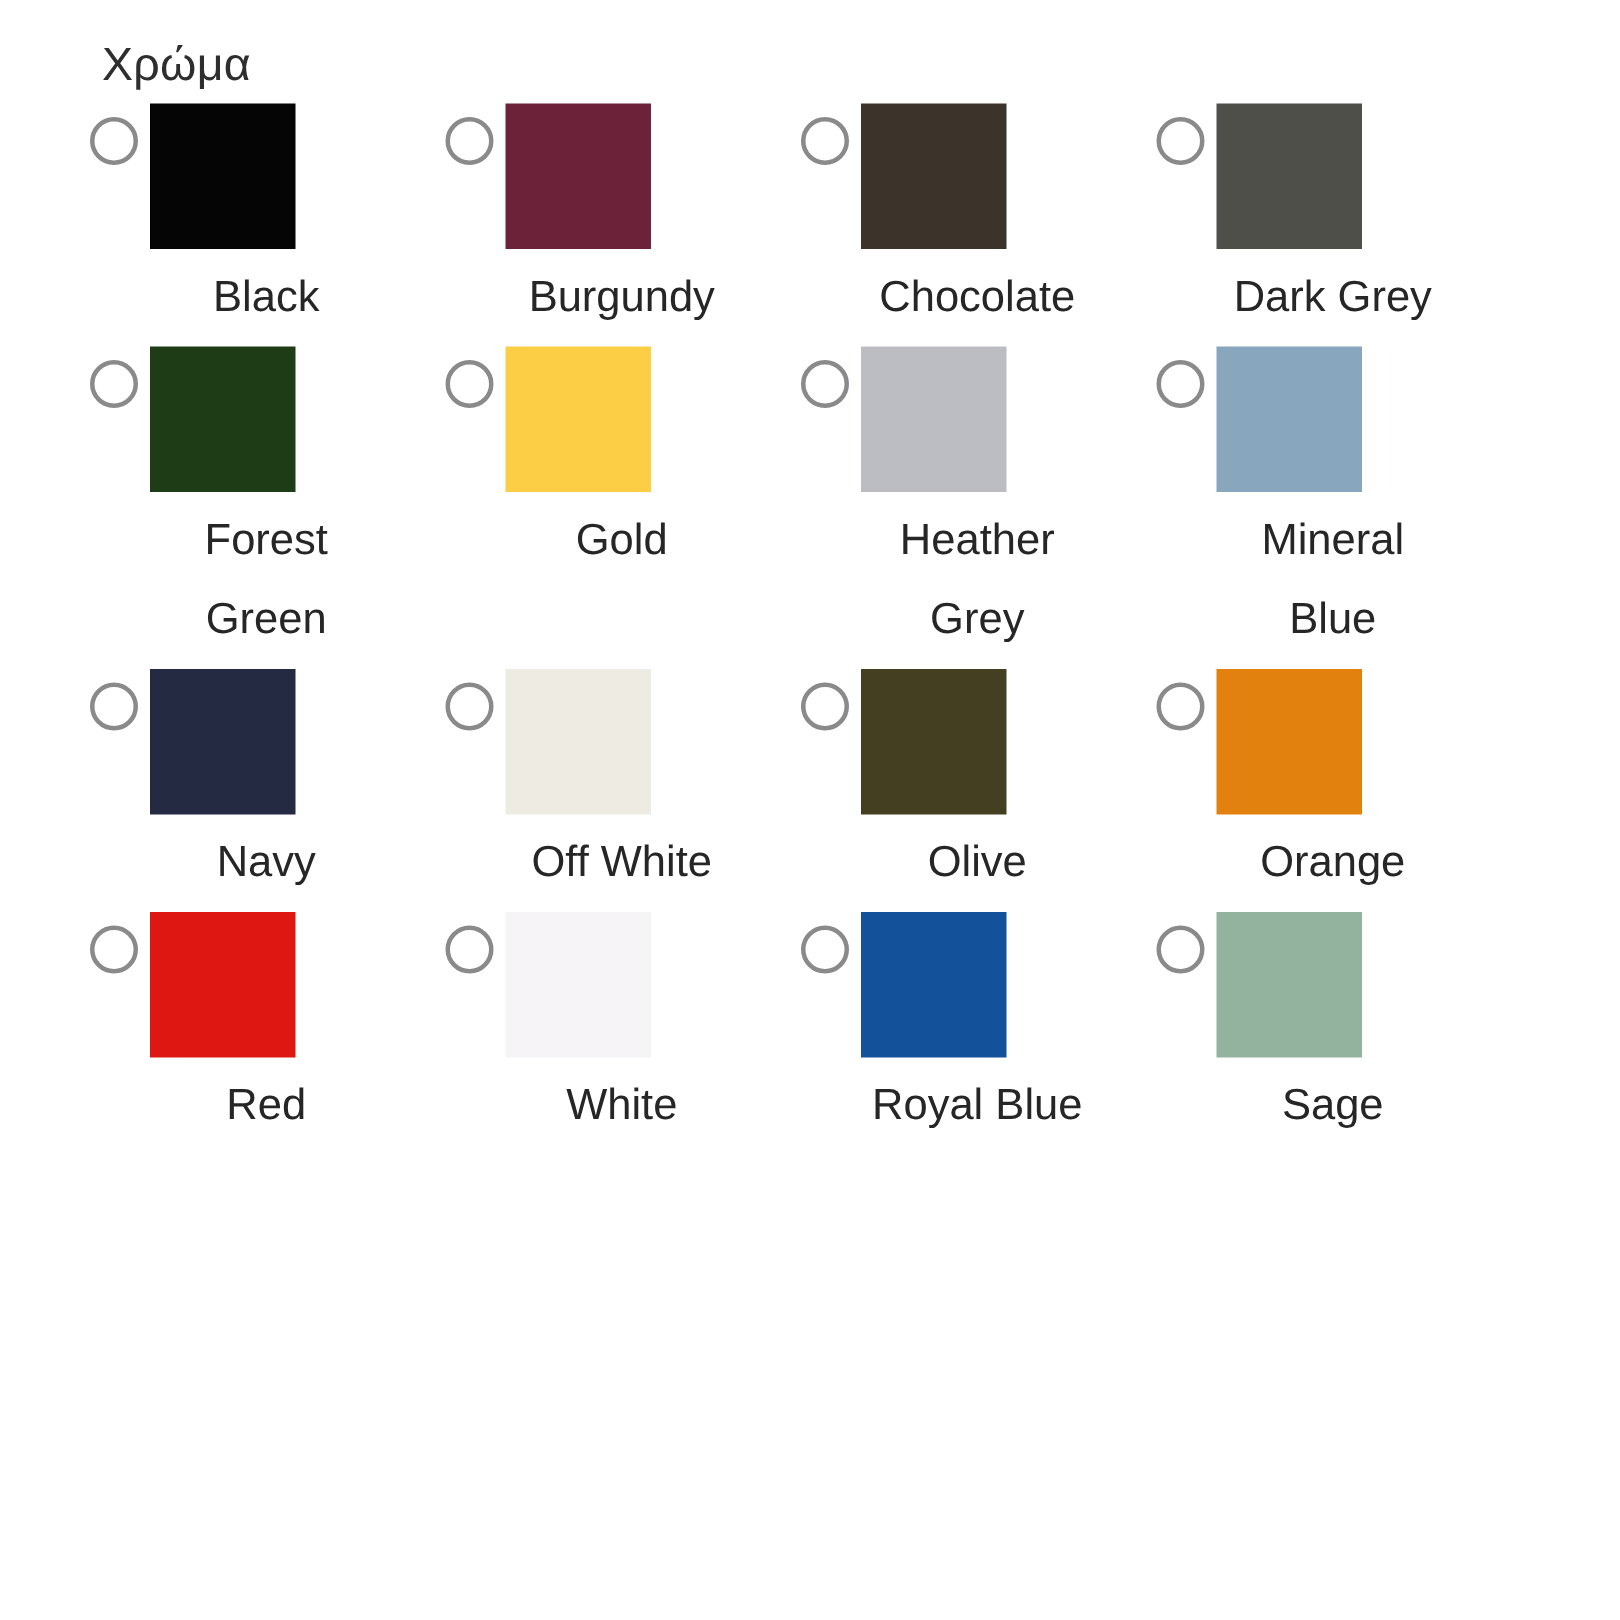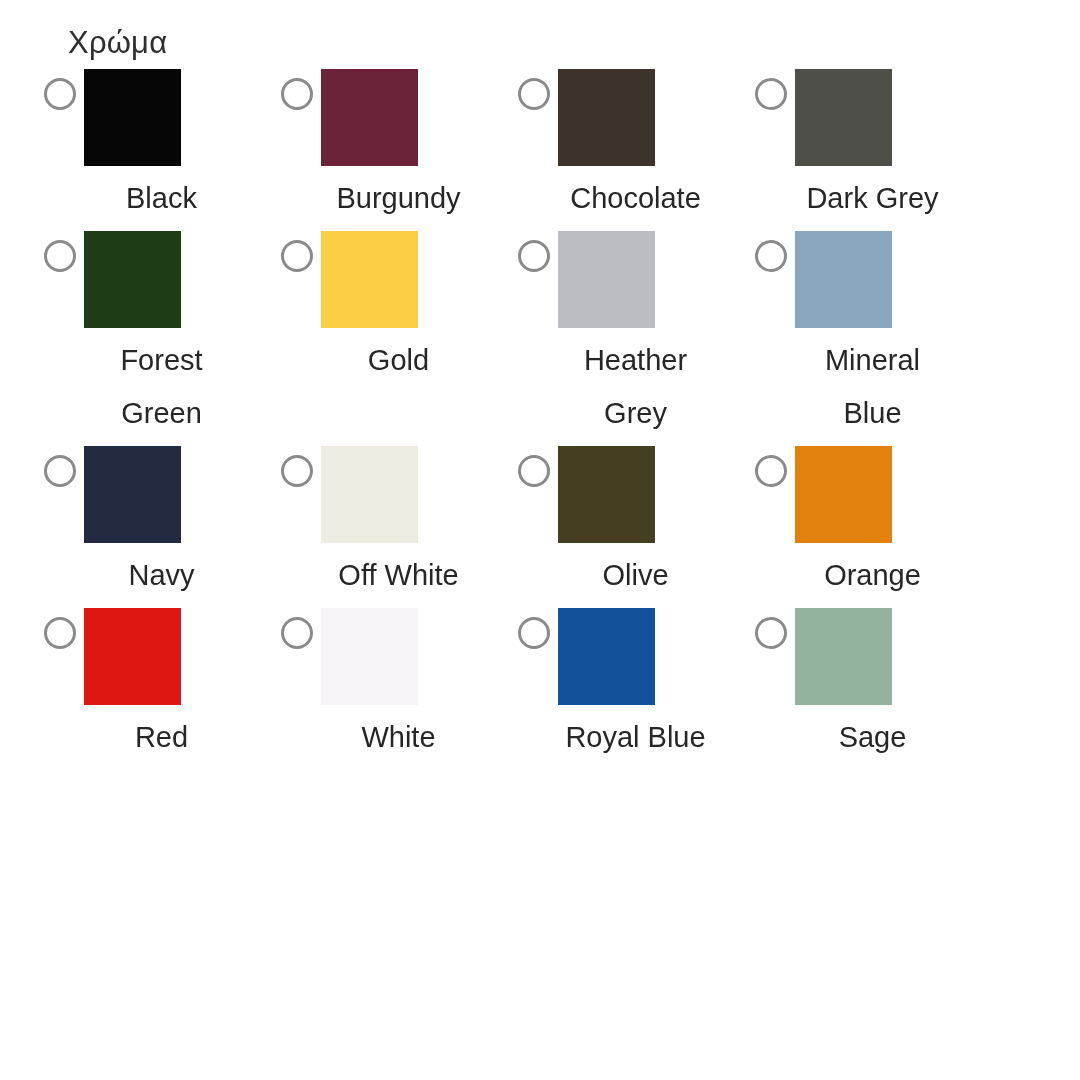--- a/index.html
+++ b/index.html
@@ -28,21 +28,21 @@
     font-size: 31px;
     line-height: 1.25;
     color: #2e2e2e;
     font-weight: 400;
     letter-spacing: 0.2px;
   }
 
   .swatch-grid {
     position: relative;
     margin: 0;
-    padding: 0 0 0 44px;
+    padding: 0 0 0 60px;
     font-size: 0;
     width: 1012px;
   }
 
   .swatch-option {
     display: inline-block;
     vertical-align: top;
     width: 237px;
     font-size: 0;
     margin: 0;

